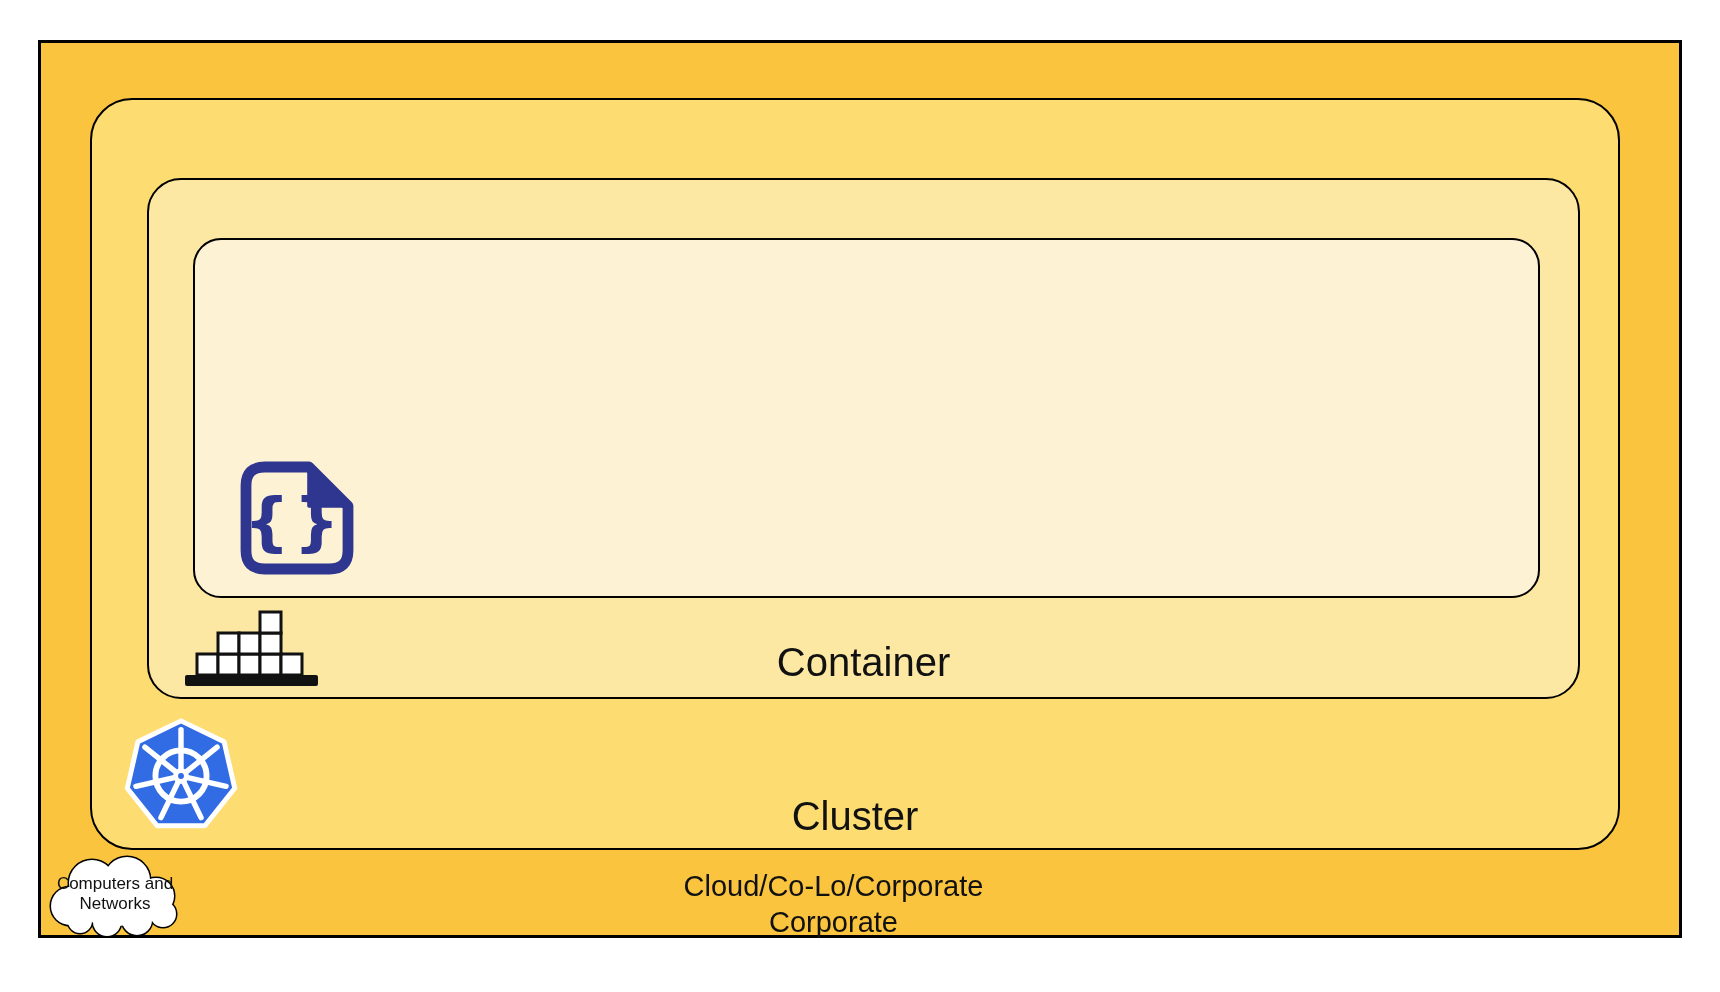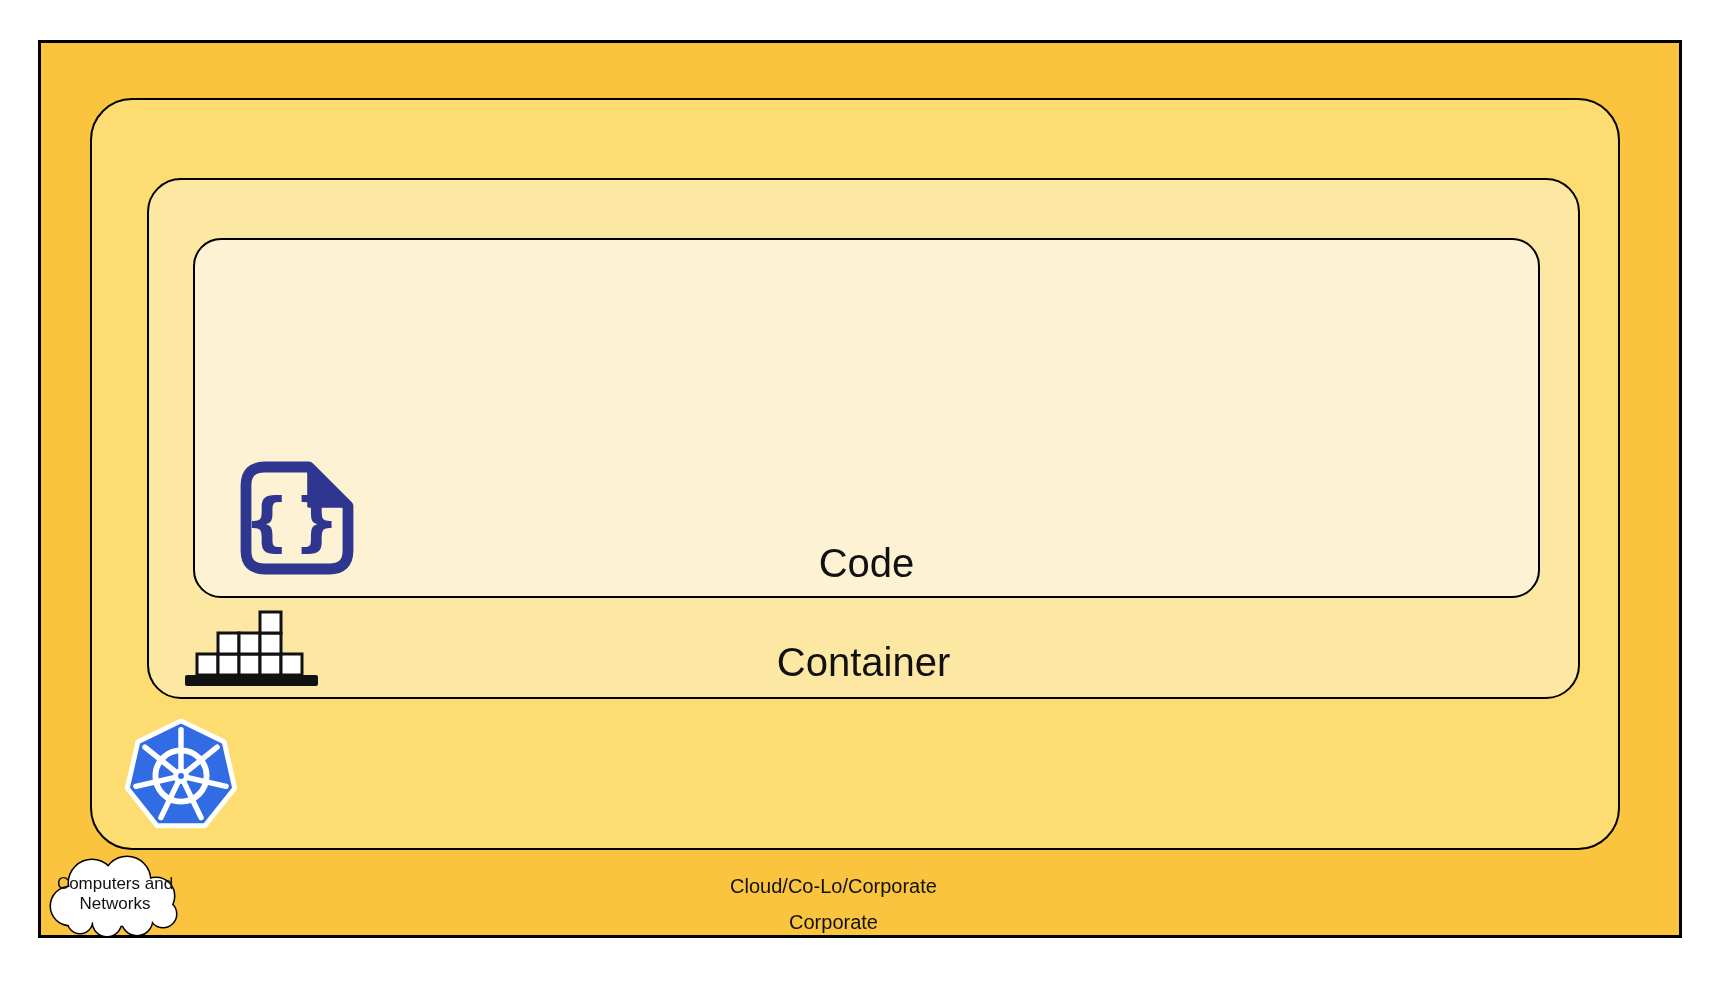--- a/index.html
+++ b/index.html
@@ -45,21 +45,21 @@
     font-size: 40px;
     line-height: 46px;
     white-space: nowrap;
   }
   #code-label      { bottom: 10px; }
   #container-label { bottom: 12px; }
   #cluster-label   { bottom: 9px; }
   #datacenter-label {
     bottom: -5px;
     left: 11px; right: 64px;
-    font-size: 20px;
+    font-size: 29px;
     line-height: 36px;
   }
 
   .icon { position: absolute; }
   #code-icon      { left: 42px; bottom: 18px; }
   #container-icon { left: 36px; bottom: 11px; }
   #cluster-icon   { left: 28px; bottom: 11px; }
   #cloud-icon     { left: 2px;  bottom: -7px; z-index: 5; }
 
   .cloud-text {
@@ -80,21 +80,20 @@
       <div class="box" id="container-box" style="background-color: rgb(253, 232, 163);">
 
         <div class="box" id="code-box" style="background-color: rgb(253, 243, 212);">
 
           <svg class="icon" id="code-icon" width="120" height="120" viewBox="0 0 100 100">
             <path d="M 60 7.5 L 23 7.5 Q 7.5 7.5 7.5 23 L 7.5 77 Q 7.5 92.5 23 92.5 L 77 92.5 Q 92.5 92.5 92.5 77 L 92.5 40 L 60 7.5 Z" fill="none" stroke-width="9" stroke-linejoin="round" stroke="#2f3690"></path>
             <path d="M 60 7.5 L 92.5 40 L 60 40 Z" stroke-width="3" stroke-linejoin="round" stroke="#2f3690" fill="#2f3690"></path>
             <text x="47" y="72" text-anchor="middle" font-size="54" font-weight="bold" letter-spacing="3" font-family="DejaVu Sans, sans-serif" fill="#2f3690">{}</text>
           </svg>
 
-          <div class="layer-label" id="code-label">Code</div>
         </div>
 
         <svg class="icon" id="container-icon" width="133" height="76" viewBox="0 0 133 76">
           <g stroke="#111" stroke-width="3" fill="#fff">
             <rect x="12" y="44" width="21" height="21"></rect>
             <rect x="33" y="44" width="21" height="21"></rect>
             <rect x="54" y="44" width="21" height="21"></rect>
             <rect x="75" y="44" width="21" height="21"></rect>
             <rect x="96" y="44" width="21" height="21"></rect>
             <rect x="33" y="23" width="21" height="21"></rect>
@@ -117,20 +116,21 @@
           <line x1="64.6" y1="67.4" x2="82.4" y2="104.3"></line>
           <line x1="59.4" y1="67.4" x2="41.6" y2="104.3"></line>
           <line x1="56.2" y1="63.3" x2="16.2" y2="72.5"></line>
           <line x1="57.3" y1="58.3" x2="25.3" y2="32.7"></line>
         </g>
         <circle cx="62" cy="62" r="26" fill="none" stroke="#fff" stroke-width="6"></circle>
         <circle cx="62" cy="62" r="8" fill="#fff"></circle>
         <circle cx="62" cy="62" r="3" fill="#326ce5"></circle>
       </svg>
 
+      <div class="layer-label" id="cluster-label">Cluster</div>
     </div>
 
     <svg class="icon" id="cloud-icon" width="142" height="92" viewBox="0 0 142 92" overflow="visible">
       <g stroke="#000" stroke-width="3" fill="#fff">
         <circle cx="27" cy="56" r="19"></circle>
         <circle cx="49" cy="33" r="23"></circle>
         <circle cx="84" cy="30" r="23"></circle>
         <circle cx="113" cy="46" r="18"></circle>
         <circle cx="120" cy="64" r="13"></circle>
         <circle cx="94" cy="70" r="15"></circle>

